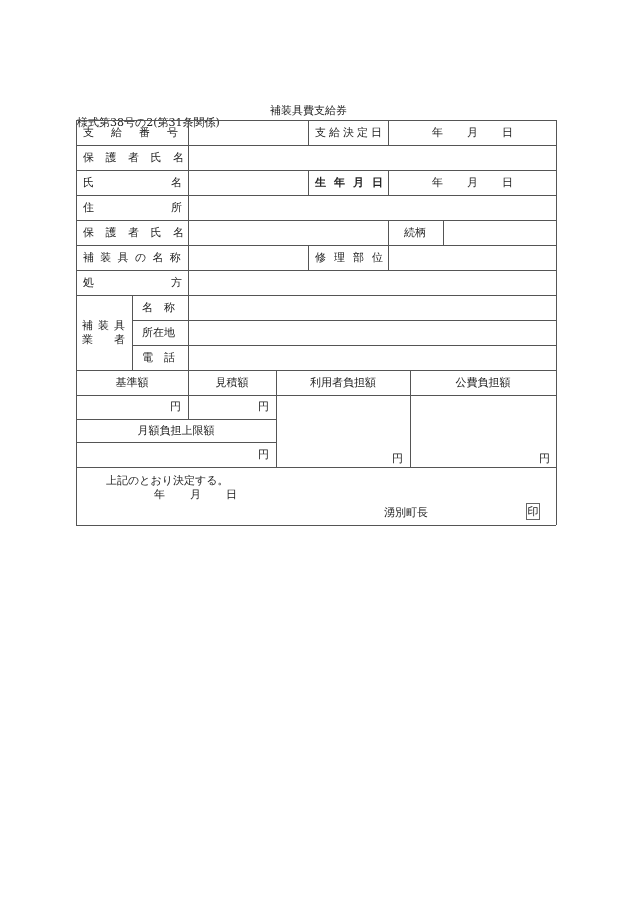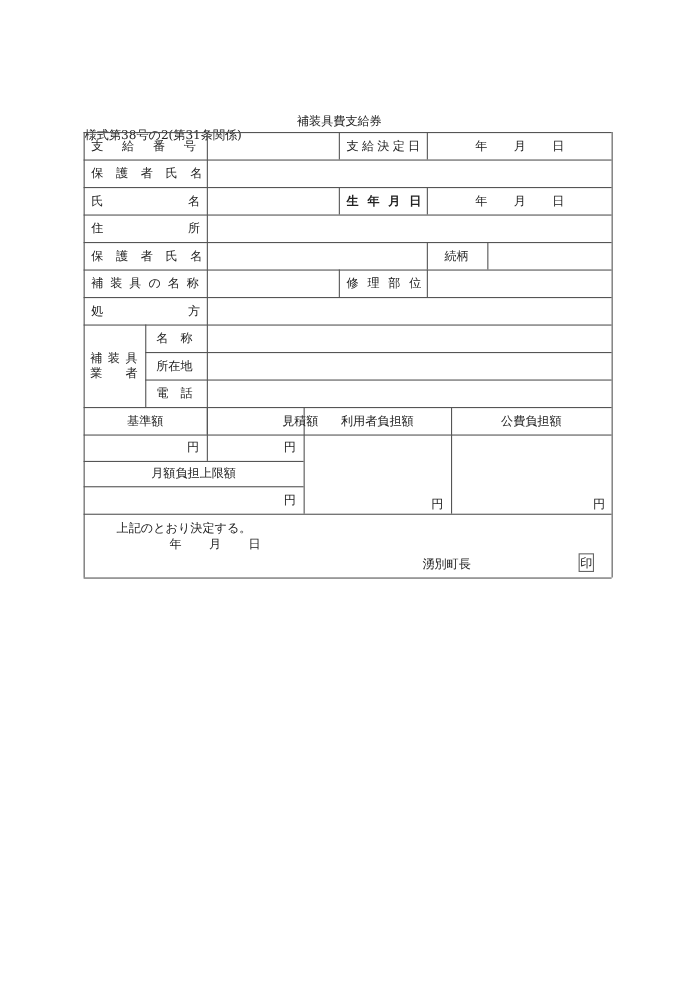--- a/index.html
+++ b/index.html
@@ -108,21 +108,21 @@
 <div class="txt" style="left:114px; top:333px;">者</div>
 
 <div class="txt" style="left:142px; top:301px;">名　称</div>
 <div class="abs" style="left:189px; top:296px; width:366px; height:23px;"></div>
 <div class="txt" style="left:142px; top:326px;">所在地</div>
 <div class="abs" style="left:189px; top:321px; width:366px; height:23px;"></div>
 <div class="txt" style="left:142px; top:351px;">電　話</div>
 <div class="abs" style="left:189px; top:346px; width:366px; height:23px;"></div>
 
 <div class="txt center" style="left:76px; top:376px; width:112px;">基準額</div>
-<div class="txt center" style="left:188px; top:376px; width:88px;margin-left:41px;">見積額</div>
+<div class="txt center" style="left:188px; top:376px; width:88px;">見積額</div>
 <div class="txt center" style="left:276px; top:376px; width:134px;">利用者負担額</div>
 <div class="txt center" style="left:410px; top:376px; width:146px;">公費負担額</div>
 
 <div class="abs" style="left:77px; top:396px; width:110px; height:22px;">
   <span class="txt" style="right:6px; top:4px;">円</span>
 </div>
 <div class="abs" style="left:189px; top:396px; width:86px; height:22px;">
   <span class="txt" style="right:6px; top:4px;">円</span>
 </div>
 <div class="txt center" style="left:76px; top:424px; width:200px;text-align:center;">月額負担上限額</div>

